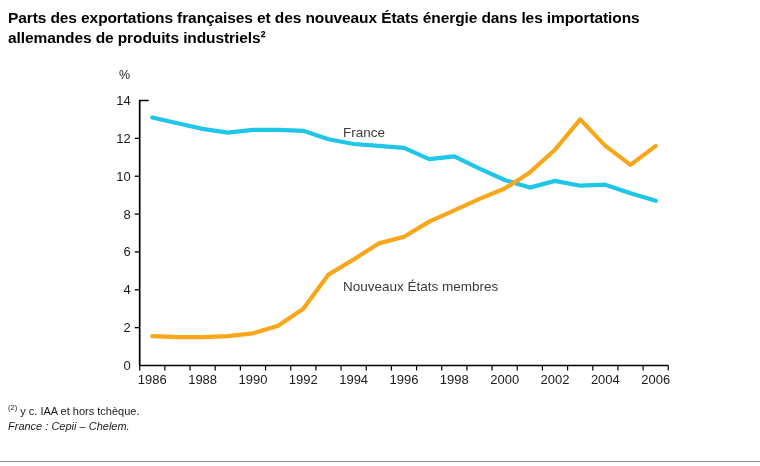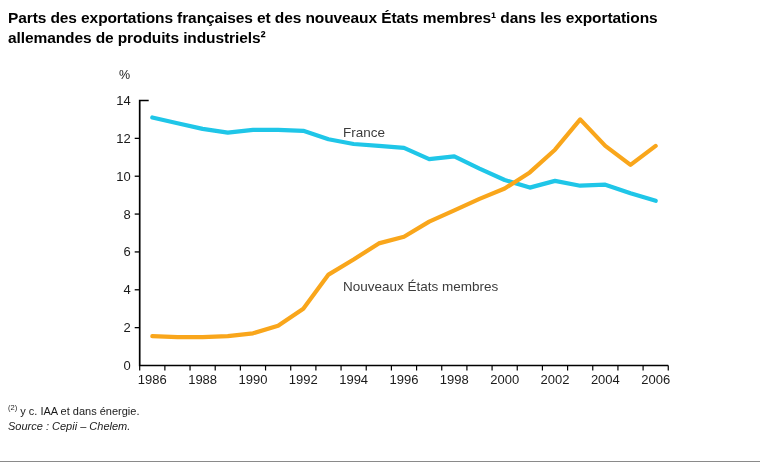--- a/index.html
+++ b/index.html
@@ -22,21 +22,21 @@
   .source-note{font-style:italic;}
   .bottom-rule{
     position:absolute;left:0;top:461px;width:760px;height:0;border-top:1px solid #8a8a8a;
   }
 </style>
 </head>
 <body>
 
 <div class="page">
 
-  <div class="chart-title">Parts des exportations françaises et des nouveaux États membres¹ dans les exportations allemandes de produits industriels²</div>
+  <div class="chart-title">Parts des exportations françaises et des nouveaux États énergie dans les importations allemandes de produits industriels²</div>
 
   <div class="unit-label">%</div>
 
   <svg class="chart-svg" viewBox="0 0 760 400">
       <path d="M 148.7 100.5 H 139.7 V 365.5 H 668.27" stroke="#000" stroke-width="1.7" fill="none"></path>
       <text x="130.7" y="365.5" dy="0.35em" text-anchor="end" font-size="13" fill="#1a1a1a">0</text>
       <line x1="134.7" y1="327.64285714285717" x2="139.7" y2="327.64285714285717" stroke="#000" stroke-width="1.3"></line>
       <text x="130.7" y="327.64285714285717" dy="0.35em" text-anchor="end" font-size="13" fill="#1a1a1a">2</text>
       <line x1="134.7" y1="289.7857142857143" x2="139.7" y2="289.7857142857143" stroke="#000" stroke-width="1.3"></line>
       <text x="130.7" y="289.7857142857143" dy="0.35em" text-anchor="end" font-size="13" fill="#1a1a1a">4</text>
@@ -82,19 +82,19 @@
       <text x="555.005" y="383.5" text-anchor="middle" font-size="13" fill="#1a1a1a">2002</text>
       <text x="605.345" y="383.5" text-anchor="middle" font-size="13" fill="#1a1a1a">2004</text>
       <text x="655.685" y="383.5" text-anchor="middle" font-size="13" fill="#1a1a1a">2006</text>
       <polyline points="152.3,117.5 177.5,123.2 202.6,128.9 227.8,132.7 253.0,129.8 278.1,129.8 303.3,130.8 328.5,139.3 353.6,144.0 378.8,145.9 404.0,147.8 429.2,159.2 454.3,156.3 479.5,168.6 504.7,180.0 529.8,187.6 555.0,180.9 580.2,185.7 605.3,184.7 630.5,193.3 655.7,200.8" fill="none" stroke="#1FC6E8" stroke-width="4.2" stroke-linejoin="round" stroke-linecap="round"></polyline>
       <text x="343" y="137" font-size="13.5" fill="#3c3c3c">France</text>
       <polyline points="152.3,336.2 177.5,337.1 202.6,337.1 227.8,336.2 253.0,333.3 278.1,325.8 303.3,308.7 328.5,274.6 353.6,259.5 378.8,243.4 404.0,236.8 429.2,221.6 454.3,210.3 479.5,198.9 504.7,188.5 529.8,172.4 555.0,149.7 580.2,119.4 605.3,145.9 630.5,164.9 655.7,145.9" fill="none" stroke="#F9A61B" stroke-width="4.2" stroke-linejoin="round" stroke-linecap="round"></polyline>
       <text x="343" y="291" font-size="13.5" fill="#3c3c3c">Nouveaux États membres</text>
     </svg>
 
   <div class="footnotes">
-    <div><sup>(2)</sup> <span>y c. IAA et dans énergie.</span></div>
-    <div class="source-note">Source : Cepii – Chelem.</div>
+    <div><sup>(2)</sup> <span>y c. IAA et hors tchèque.</span></div>
+    <div class="source-note">France : Cepii – Chelem.</div>
   </div>
 
   <div class="bottom-rule"></div>
 
 </div>
 
 </body></html>

